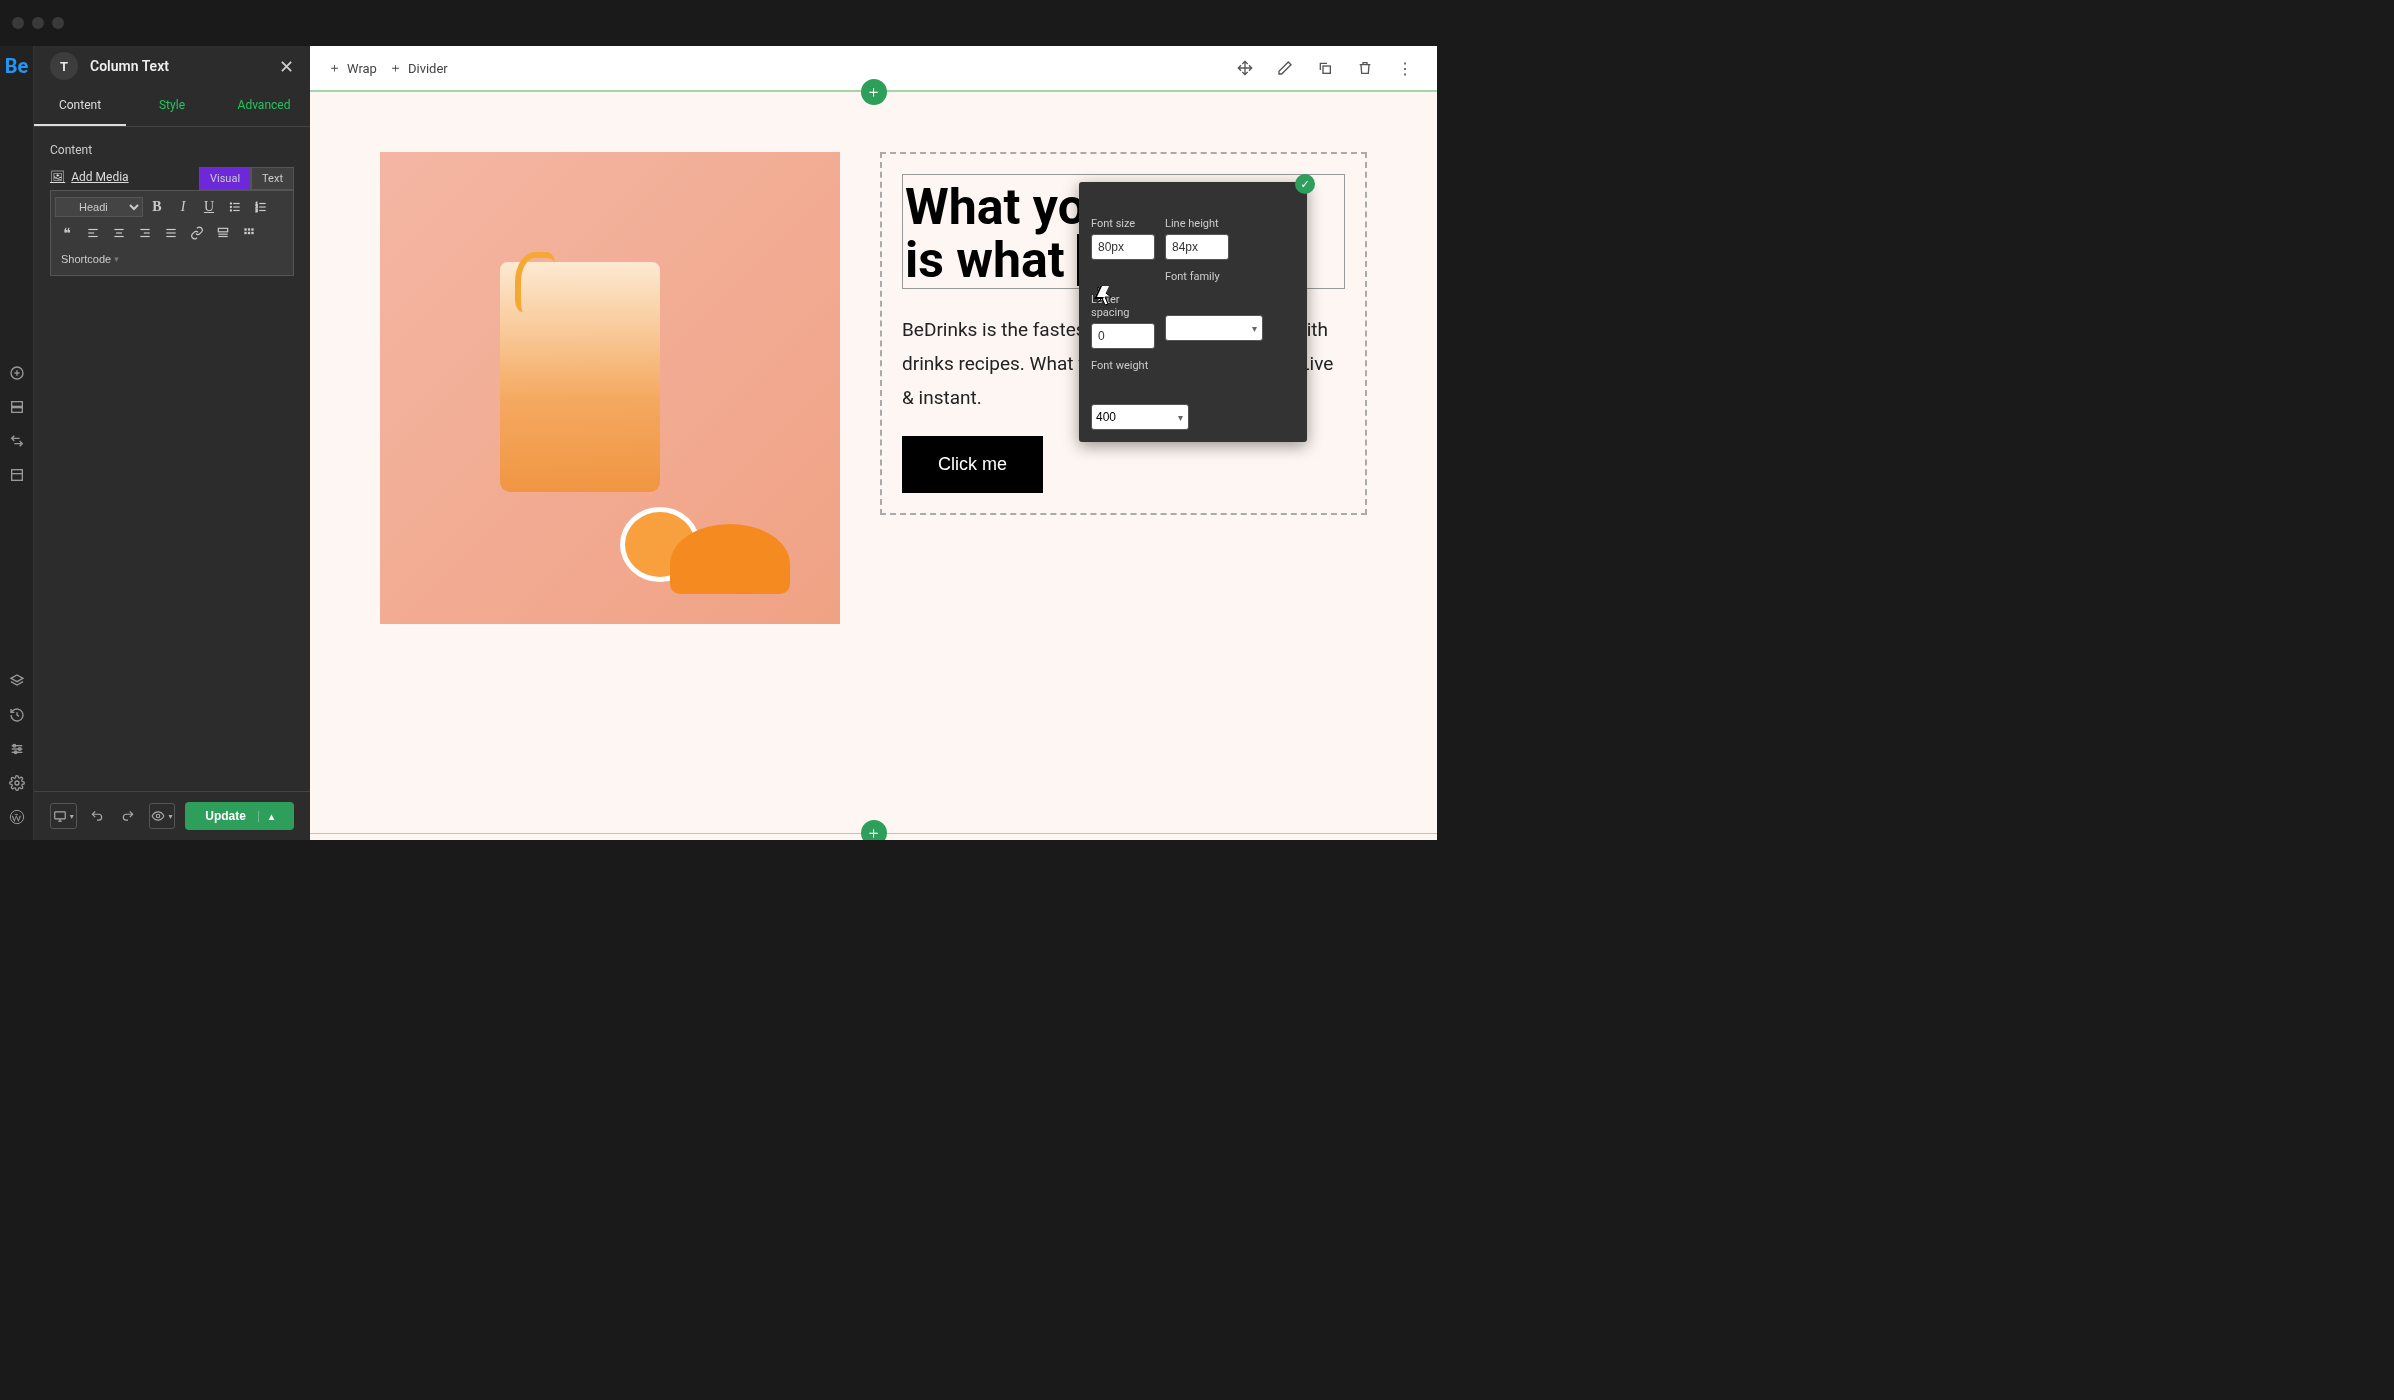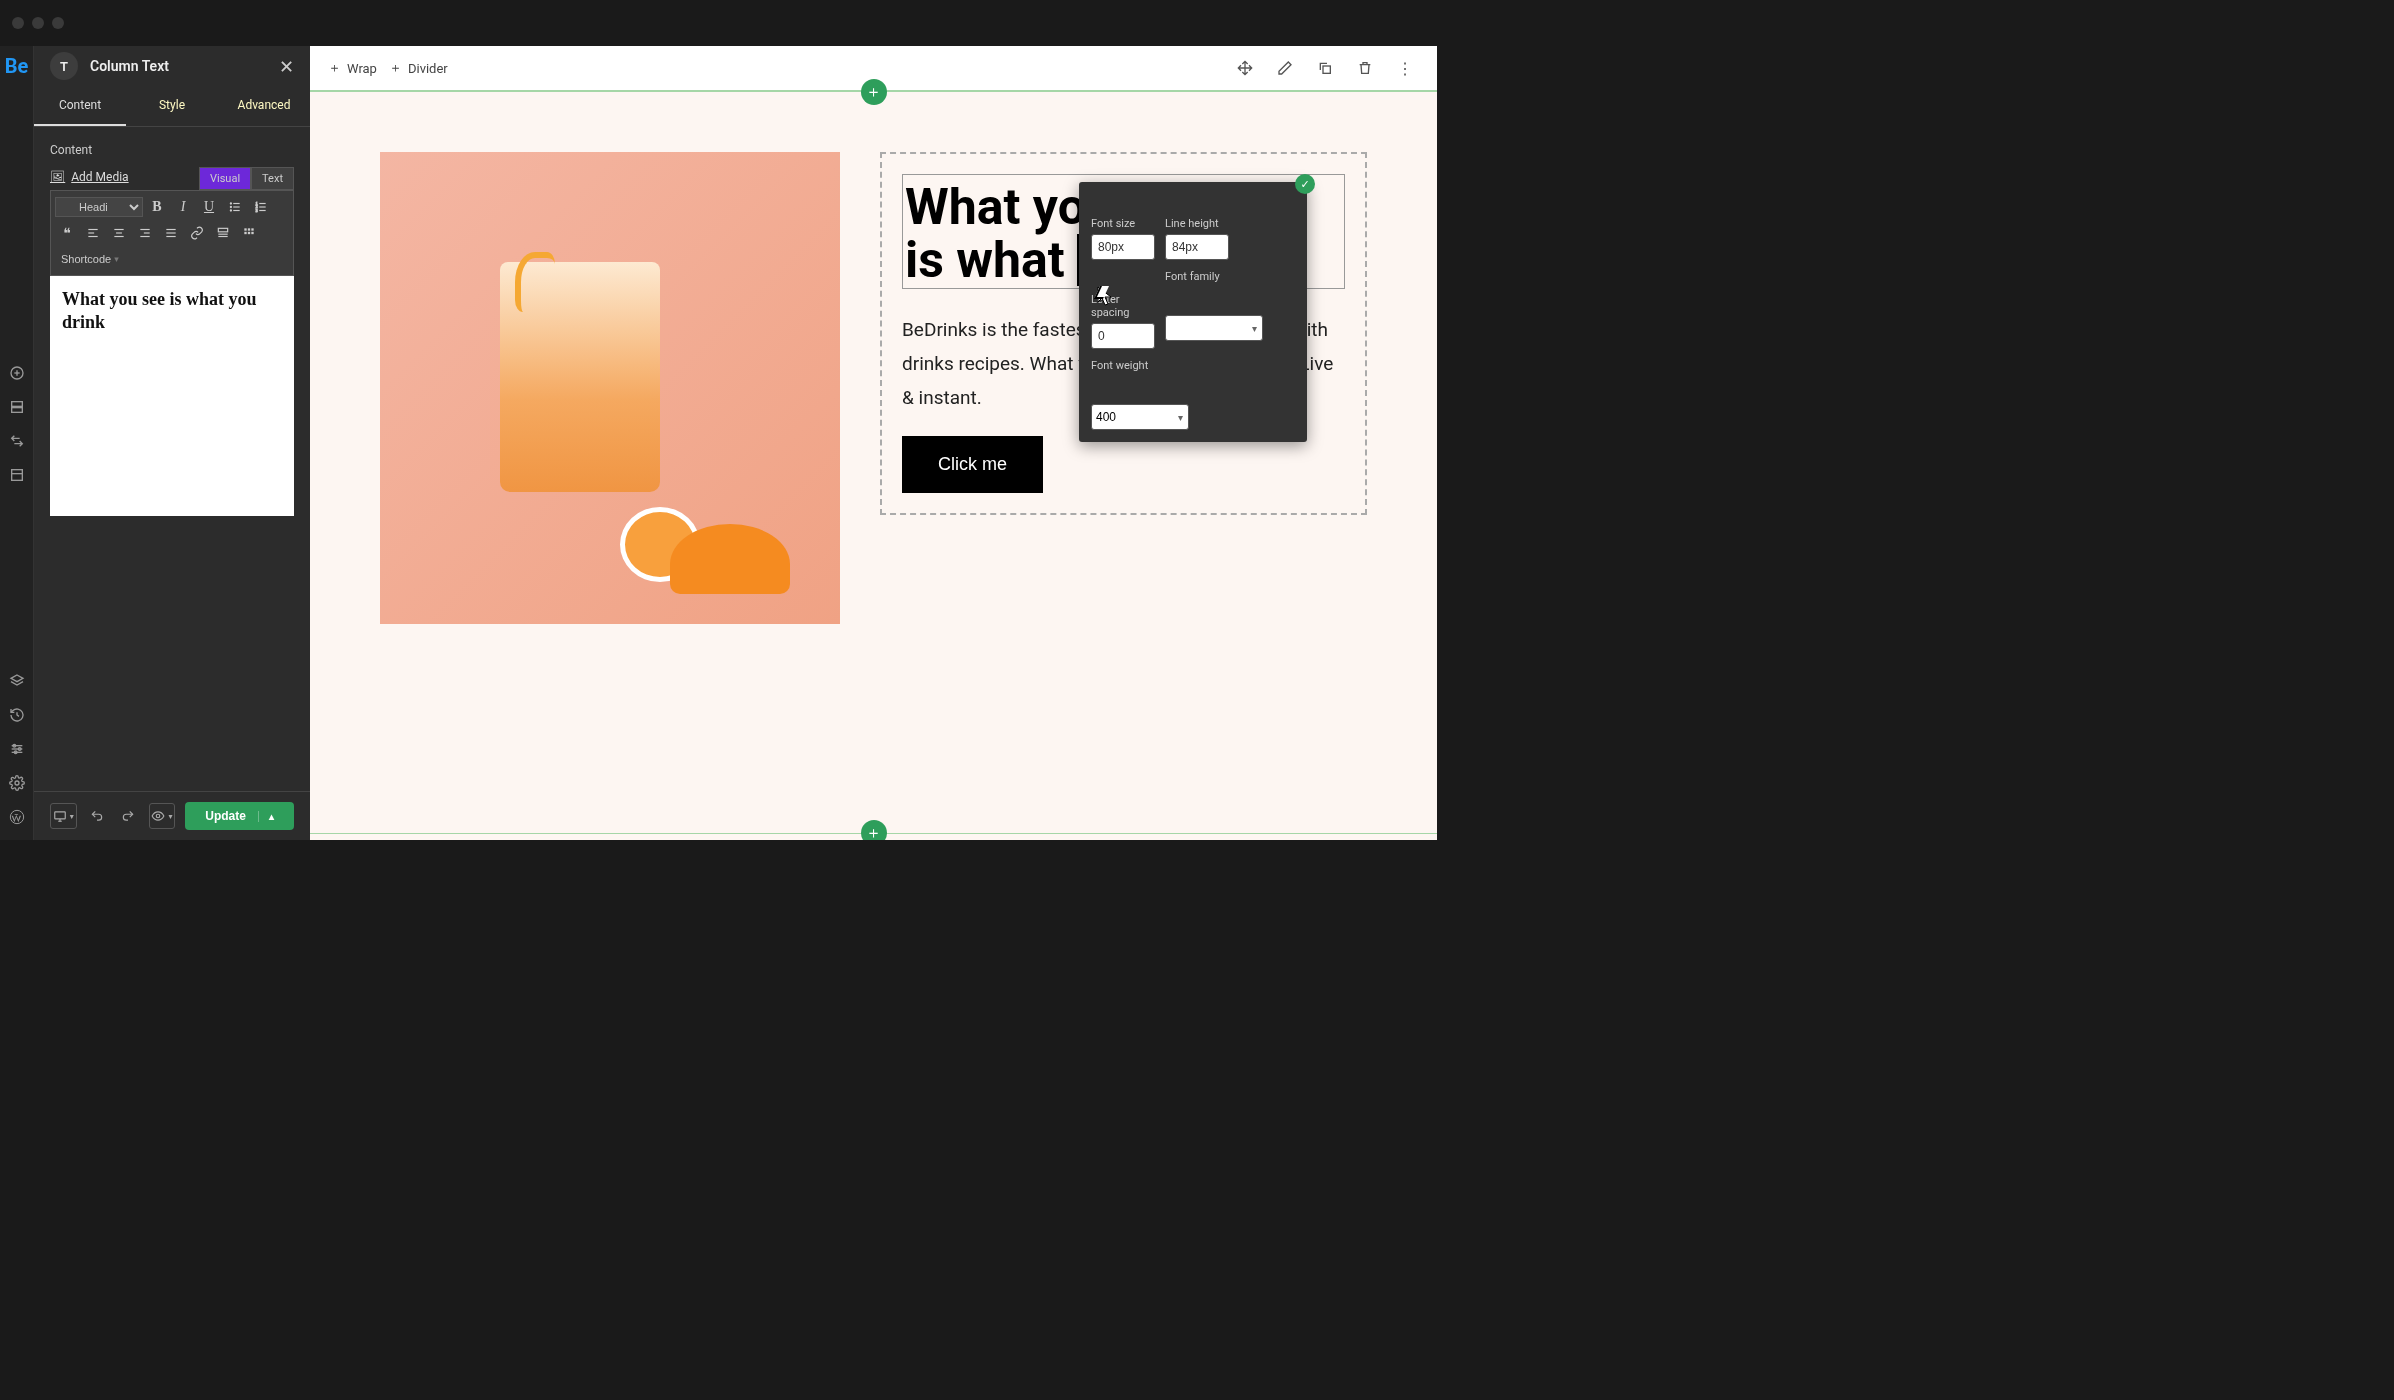--- a/index.html
+++ b/index.html
@@ -20,21 +20,21 @@
 .rail-btn svg { width: 16px; height: 16px; }
 
 
 .sidebar { width: 276px; background: #2c2c2c; display: flex; flex-direction: column; }
 .panel-header { height: 40px; display: flex; align-items: center; padding: 0 16px; gap: 12px; color: #eee; }
 .panel-header-icon { width: 28px; height: 28px; border-radius: 50%; background: #3d3d3d; display: flex; align-items: center; justify-content: center; font-size: 13px; font-weight: 600; }
 .panel-title { font-weight: 600; font-size: 14px; flex: 1; }
 .panel-close { color: #ccc; font-size: 18px; cursor: pointer; }
 
 .tabs { display: flex; border-bottom: 1px solid #444; }
-.tab { flex: 1; text-align: center; padding: 12px 0; font-size: 12px; color: #fef9c3; cursor: pointer; }
+.tab { flex: 1; text-align: center; padding: 12px 0; font-size: 12px; color: #22c55e; cursor: pointer; }
 .tab.active { color: #ddd; border-bottom: 2px solid #ddd; }
 
 .panel-body { padding: 16px; flex: 1; overflow: auto; }
 .section-label { color: #ccc; font-size: 12px; margin-bottom: 10px; }
 
 .media-btn { color: #ddd; font-size: 12px; text-decoration: underline; display: inline-flex; align-items: center; gap: 6px; margin-bottom: 6px; }
 
 .editor-tabs { display: flex; justify-content: flex-end; margin-bottom: 0; }
 .editor-tab { padding: 4px 10px; font-size: 11px; background: #404040; color: #ccc; border: 1px solid #555; cursor: pointer; }
 .editor-tab.active { background: #6d28d9; }
@@ -294,21 +294,20 @@
               </div>
           </div>
           <div class="toolbar-row">
             <div class="tb-btn wide">
                 <span>Shortcode</span>
                 <span class="caret">▾</span>
               </div>
           </div>
         </div>
 
-        <div class="editor-body">What you see is what you drink</div>
       </div>
 
       <div class="sidebar-footer">
         <div class="footer-btn box caret-after">
             <svg width="14" height="14" viewBox="0 0 24 24" fill="none" stroke="currentColor" stroke-width="2">
               <rect x="3" y="5" width="18" height="12" rx="1"></rect>
               <line x1="9" y1="21" x2="15" y2="21"></line>
               <line x1="12" y1="17" x2="12" y2="21"></line>
             </svg>
           </div>

